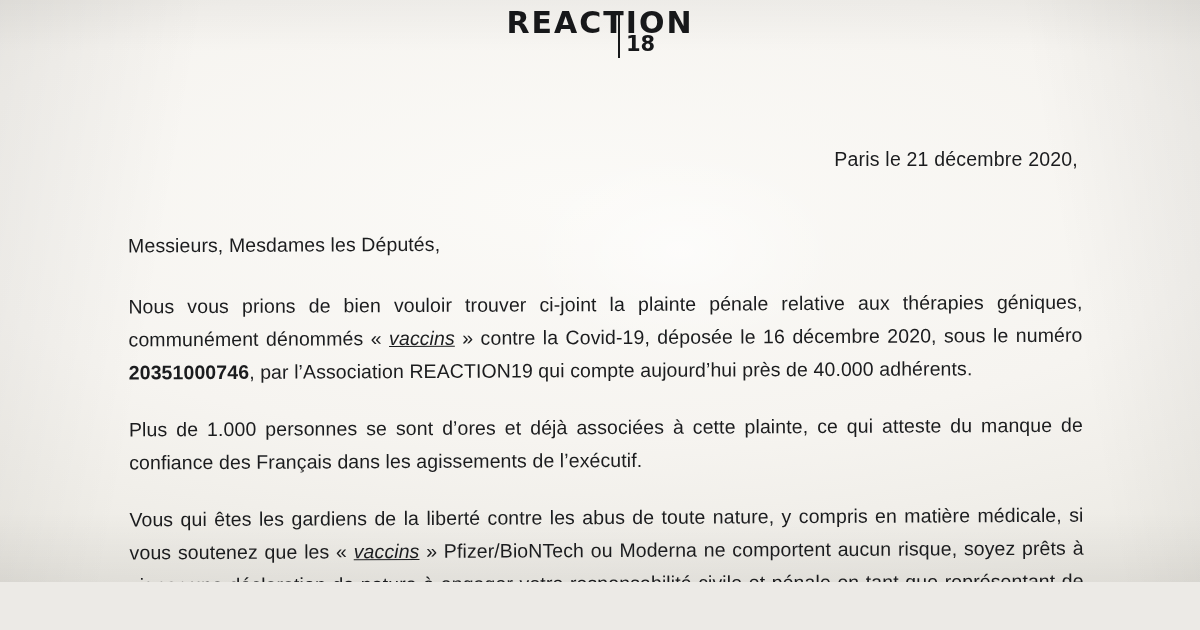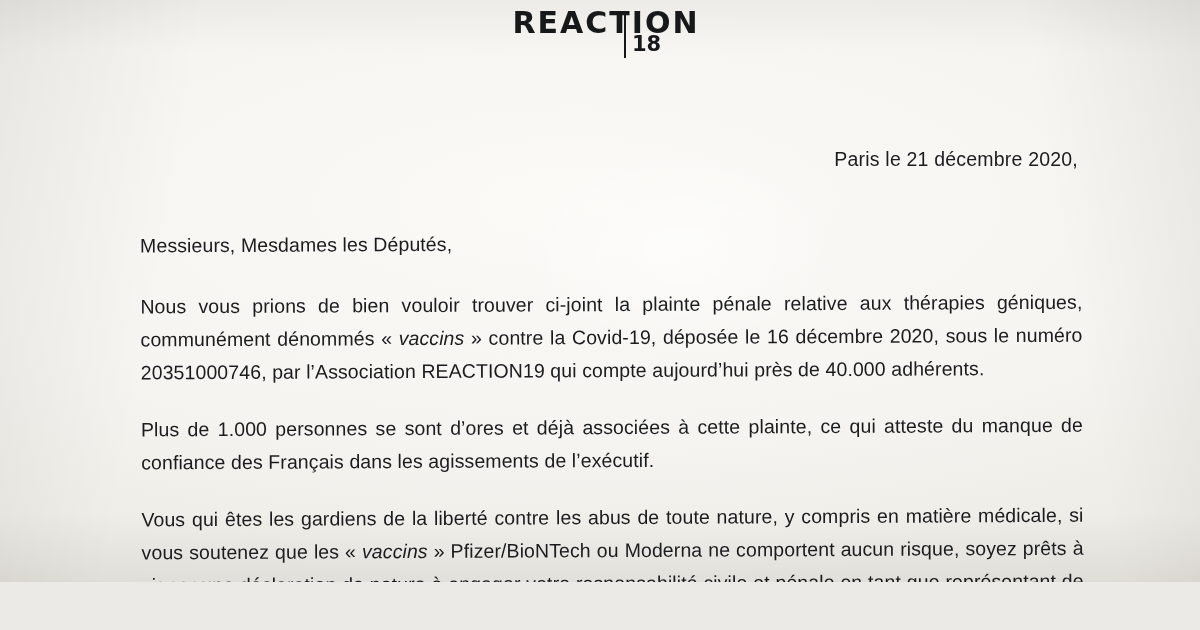--- a/index.html
+++ b/index.html
@@ -17,21 +17,20 @@
 
   
   .page {
     position: relative;
     width: 1200px;
     height: 582px;
     background:
       radial-gradient(ellipse 120% 90% at 48% 35%, #fbfaf7 0%, #f6f4f0 45%, #eceae4 78%, #e2dfd8 100%);
     box-sizing: border-box;
     overflow: hidden;
-    padding-left: 12px;
   }
   
   .page::before {
     content: "";
     position: absolute;
     inset: 0;
     background:
       linear-gradient(100deg, rgba(0,0,0,0.055) 0%, rgba(0,0,0,0) 16%),
       linear-gradient(260deg, rgba(0,0,0,0.06) 0%, rgba(0,0,0,0) 14%),
       linear-gradient(0deg, rgba(0,0,0,0.05) 0%, rgba(0,0,0,0) 12%),
@@ -128,23 +127,24 @@
     text-align: left;
   }
   .para {
     margin: 0 0 24px 0;
   }
   .para:last-child {
     margin-bottom: 0;
   }
   .ital {
     font-style: italic;
+    text-decoration: underline;
   }
   .bold {
-    font-weight: 400;
+    font-weight: 700;
     margin-top: 44px;
   }
   .uline {
     text-underline-offset: 3px;
   }
   
   .tilt {
     transform: rotate(-0.28deg);
     transform-origin: 30% 0%;
   }

